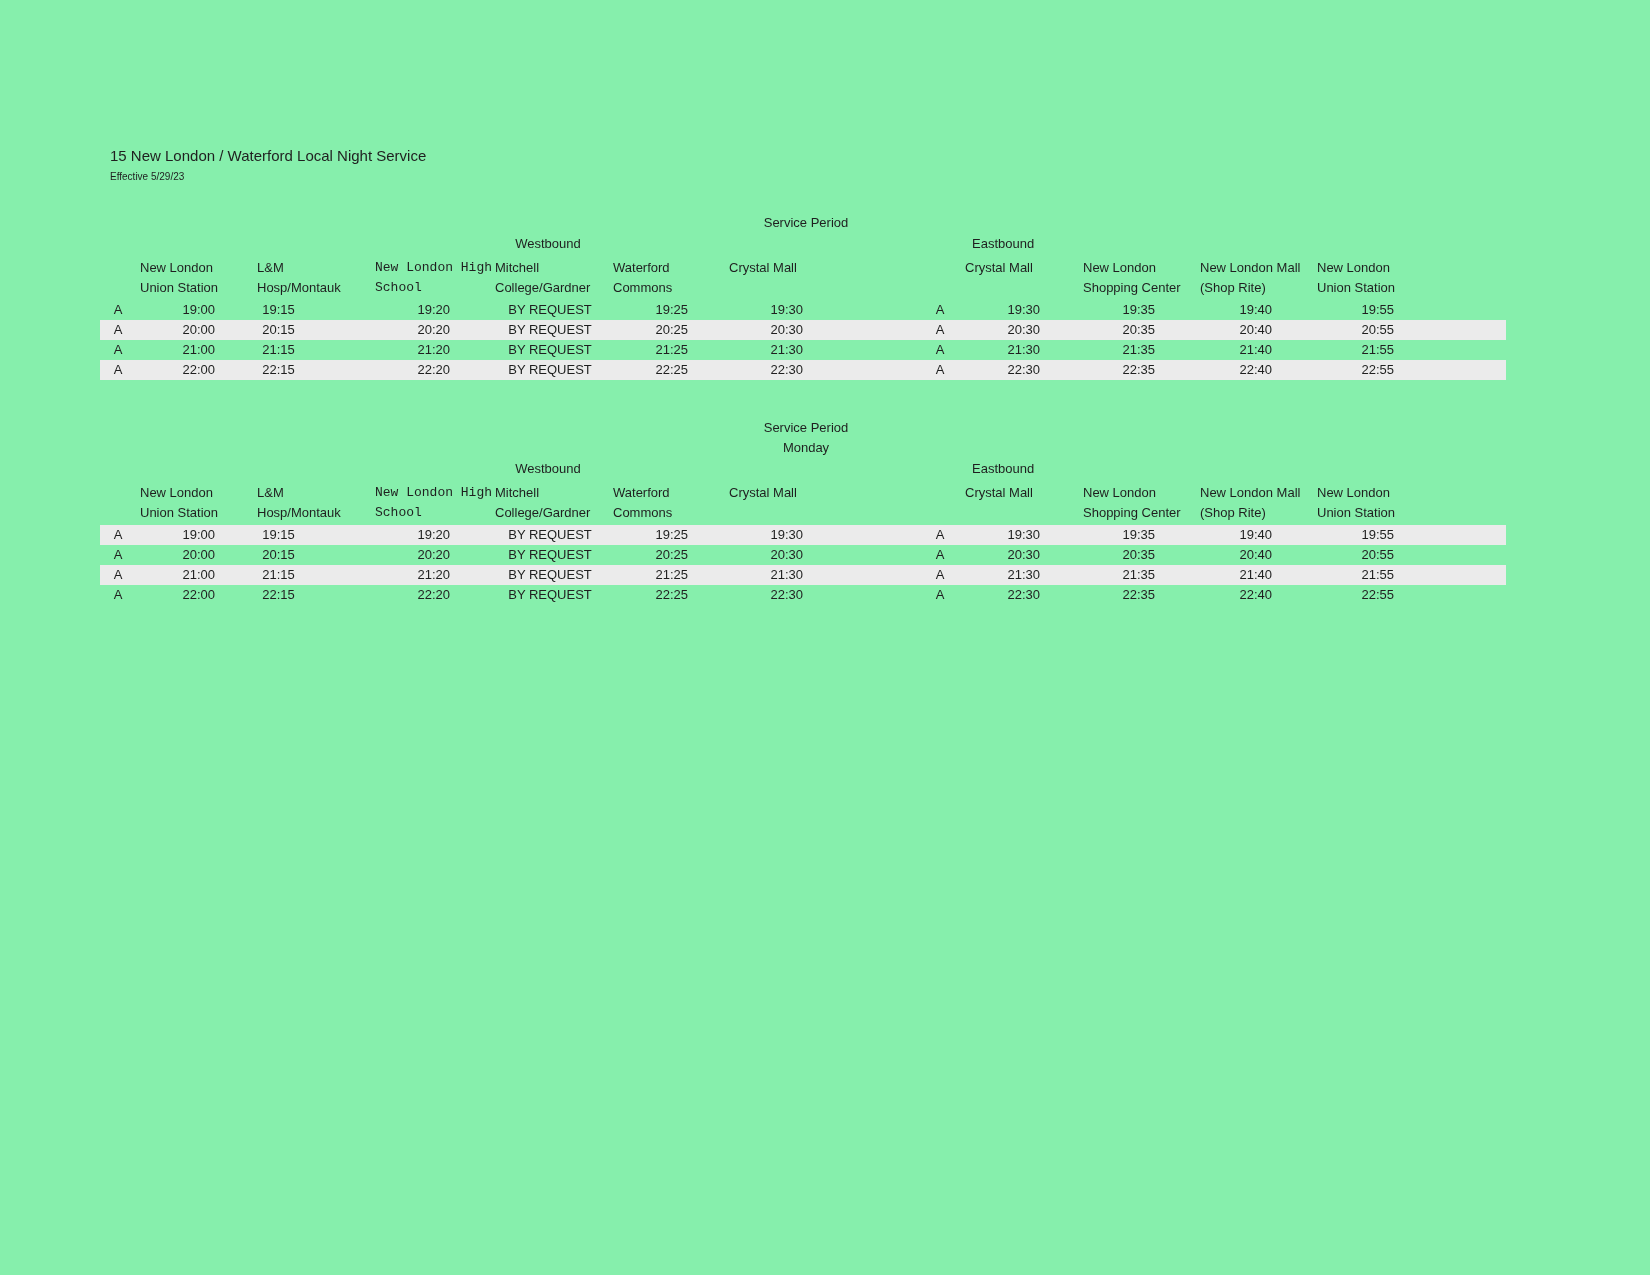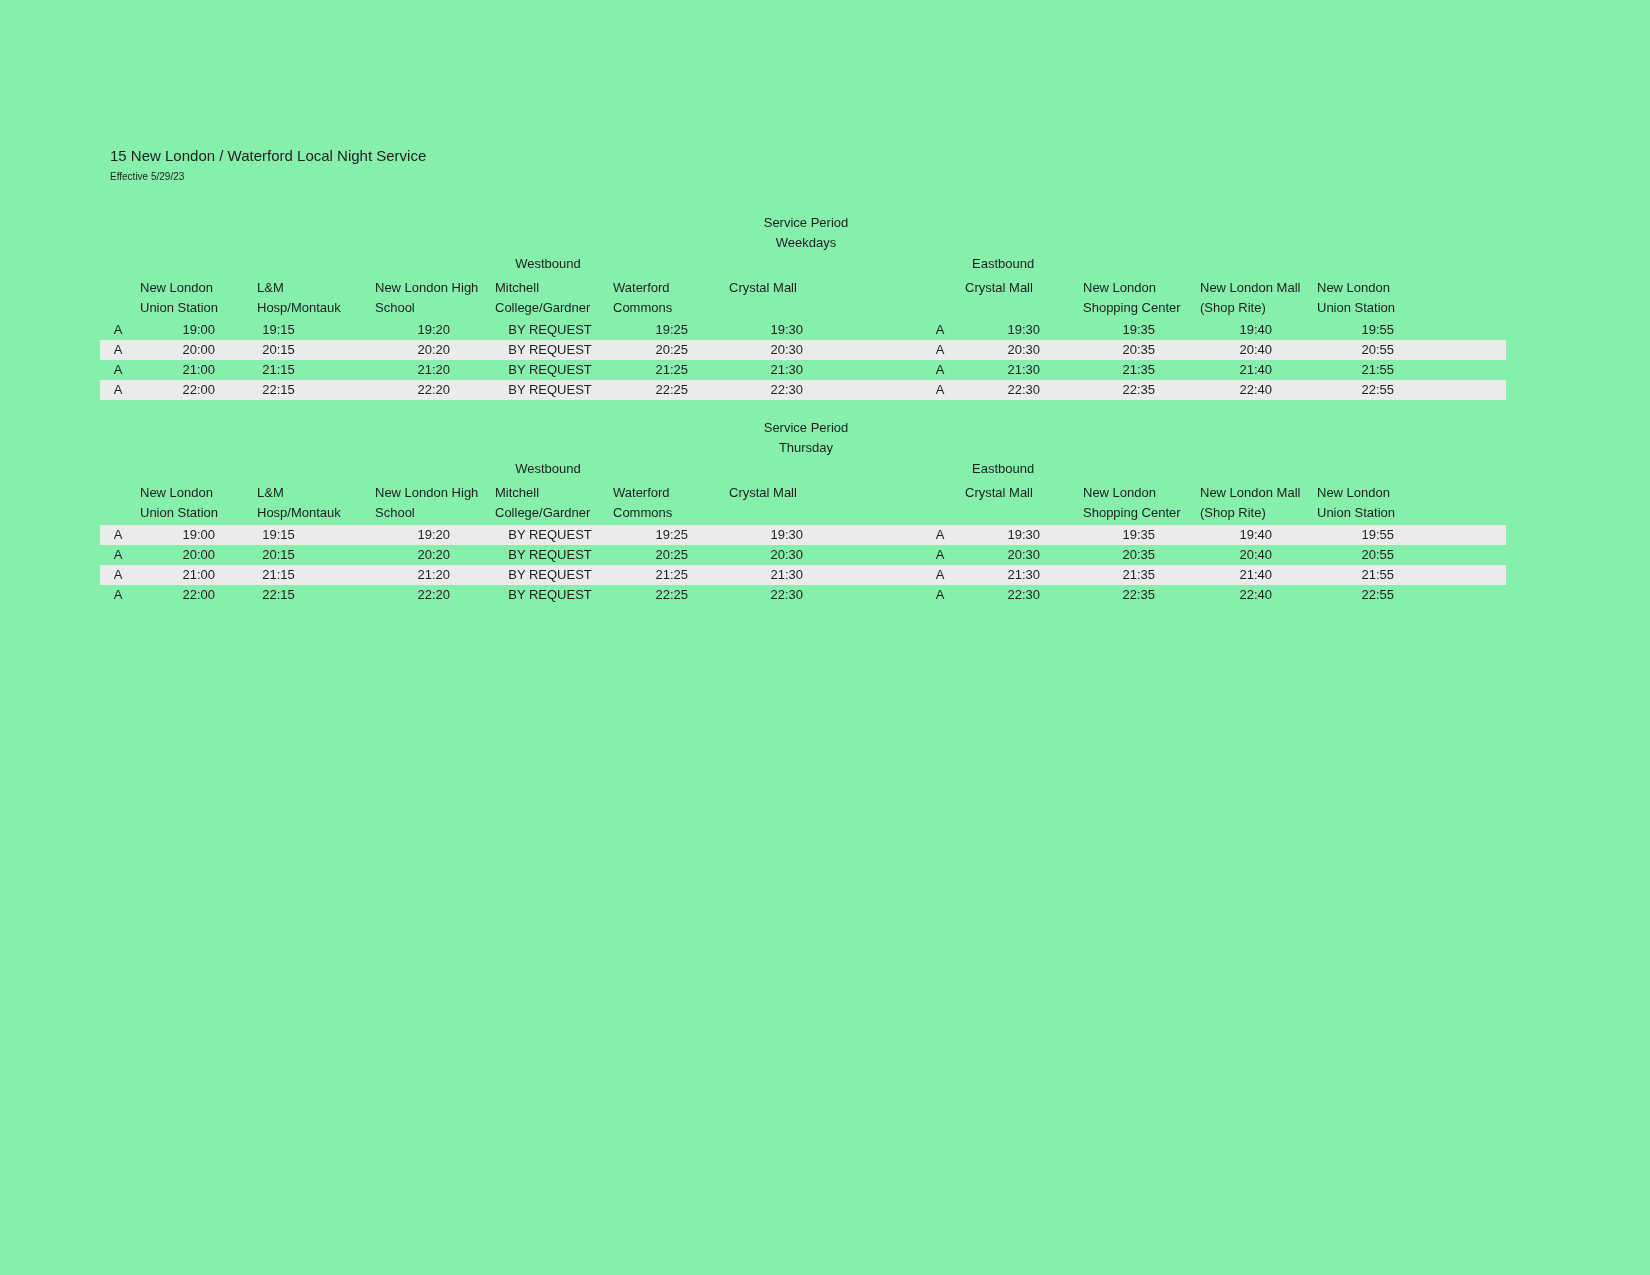--- a/index.html
+++ b/index.html
@@ -54,21 +54,21 @@
   }
   .dir-row { height: 21px; line-height: 21px; }
   .dir-west { grid-column: 1 / 9; text-align: center; padding-left: 71px; }
   .dir-east { grid-column: 9 / 15; text-align: left; padding-left: 47px; }
 
   .head1 { margin-top: 4px; height: 20px; line-height: 20px; }
   .head2 { height: 19px; line-height: 20px; overflow: hidden; }
   .hcell { white-space: nowrap; overflow: visible; }
   .h-c2  { grid-column: 2;  padding-left: 4px; }
   .h-c3  { grid-column: 3;  padding-left: 32px; }
-  .h-c4  { grid-column: 4;  padding-left: 33px; }
+  .h-c4  { grid-column: 4;  padding-left: 33px; font-family: Liberation Mono, monospace; }
   .h-c5  { grid-column: 5;  padding-left: 35px; }
   .h-c6  { grid-column: 6;  padding-left: 6px; }
   .h-c7  { grid-column: 7;  padding-left: 31px; }
   .h-c10 { grid-column: 10; padding-left: 10px; }
   .h-c11 { grid-column: 11; padding-left: 33px; }
   .h-c12 { grid-column: 12; padding-left: 35px; }
   .h-c13 { grid-column: 13; padding-left: 35px; }
 
   .rows { margin-top: 3px; }
   .data-row { height: 20px; line-height: 20px; }
@@ -91,21 +91,20 @@
 </head>
 <body>
 
 <div class="page">
 
   <div class="title">15 New London / Waterford Local Night Service</div>
   <div class="effective">Effective 5/29/23</div>
 
   <section class="timetable t-weekdays" id="table-weekdays">
     <div class="sp-line1">Service Period</div>
-    <div class="sp-line2">Weekdays</div>
 
     <div class="grid dir-row">
       <div class="dir-west">Westbound</div>
       <div class="dir-east">Eastbound</div>
     </div>
 
     <div class="grid head1">
       <div class="hcell h-c2">New London</div>
       <div class="hcell h-c3">L&amp;M</div>
       <div class="hcell h-c4">New London High</div>
@@ -187,21 +186,21 @@
           <div class="d-t7">22:30</div>
           <div class="d-t8">22:35</div>
           <div class="d-t9">22:40</div>
           <div class="d-t10">22:55</div>
         </div>
       </div>
   </section>
 
   <section class="timetable t-saturday" id="table-saturday">
     <div class="sp-line1">Service Period</div>
-    <div class="sp-line2">Thursday</div>
+    <div class="sp-line2">Monday</div>
 
     <div class="grid dir-row">
       <div class="dir-west">Westbound</div>
       <div class="dir-east">Eastbound</div>
     </div>
 
     <div class="grid head1">
       <div class="hcell h-c2">New London</div>
       <div class="hcell h-c3">L&amp;M</div>
       <div class="hcell h-c4">New London High</div>

